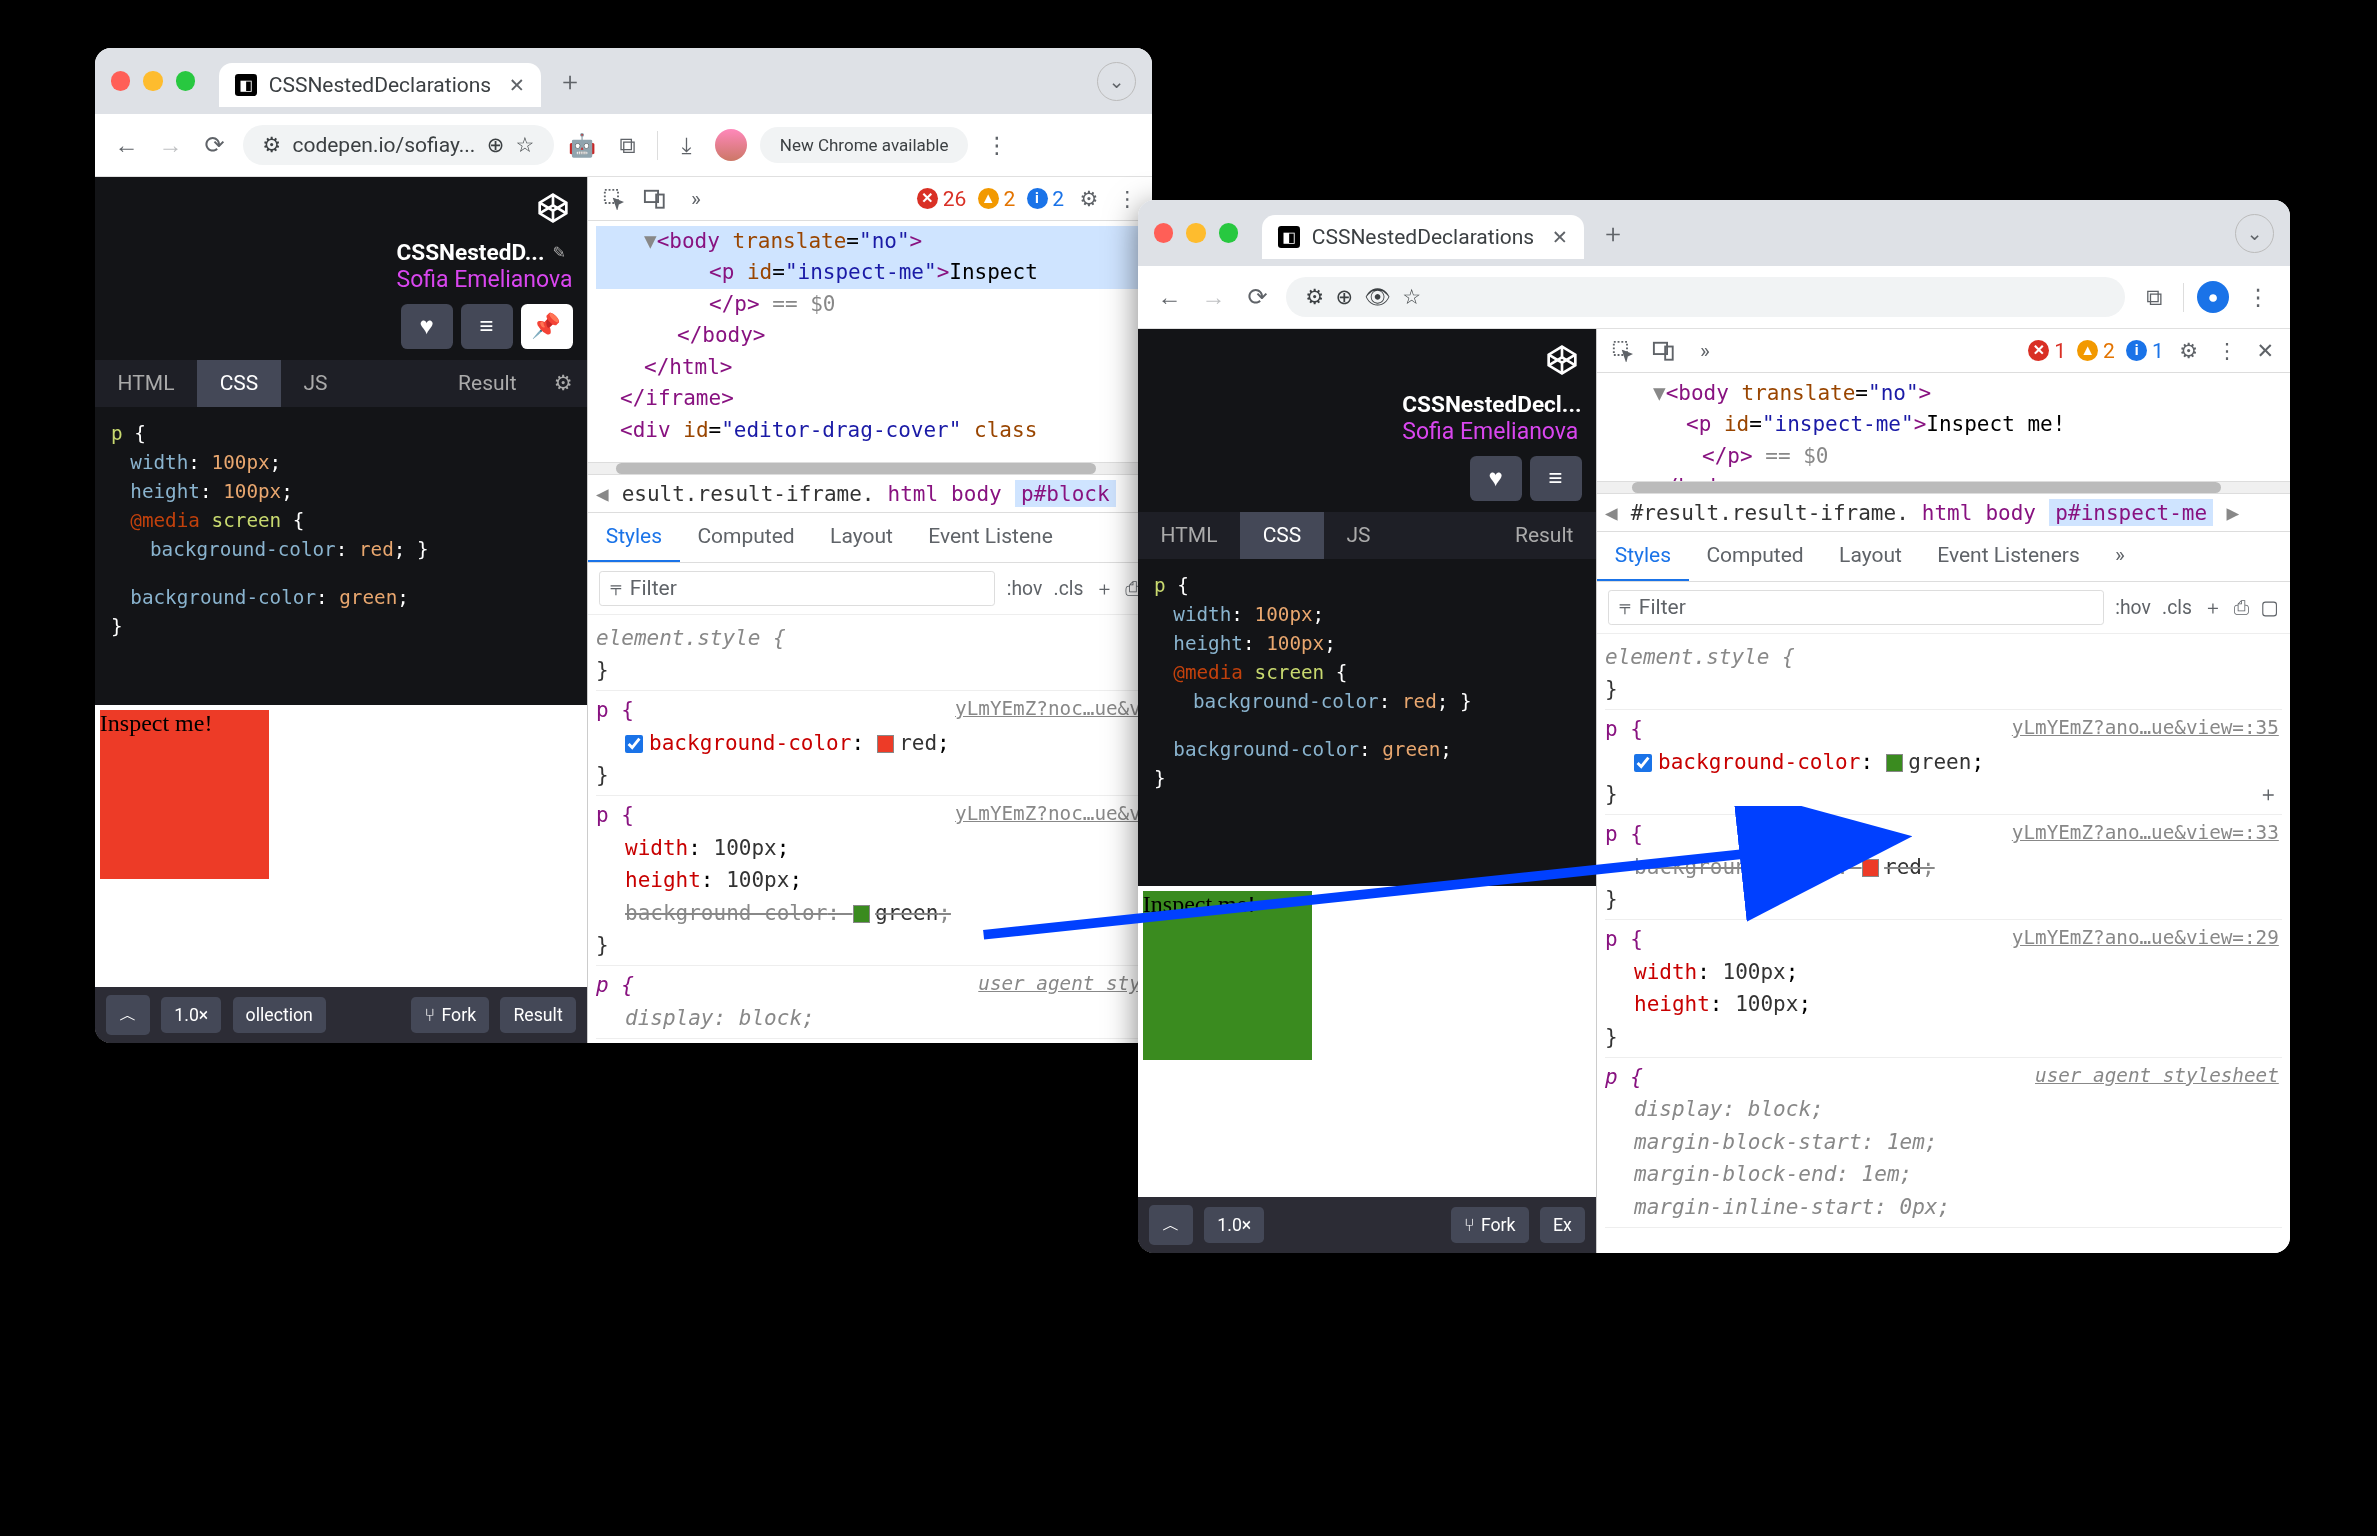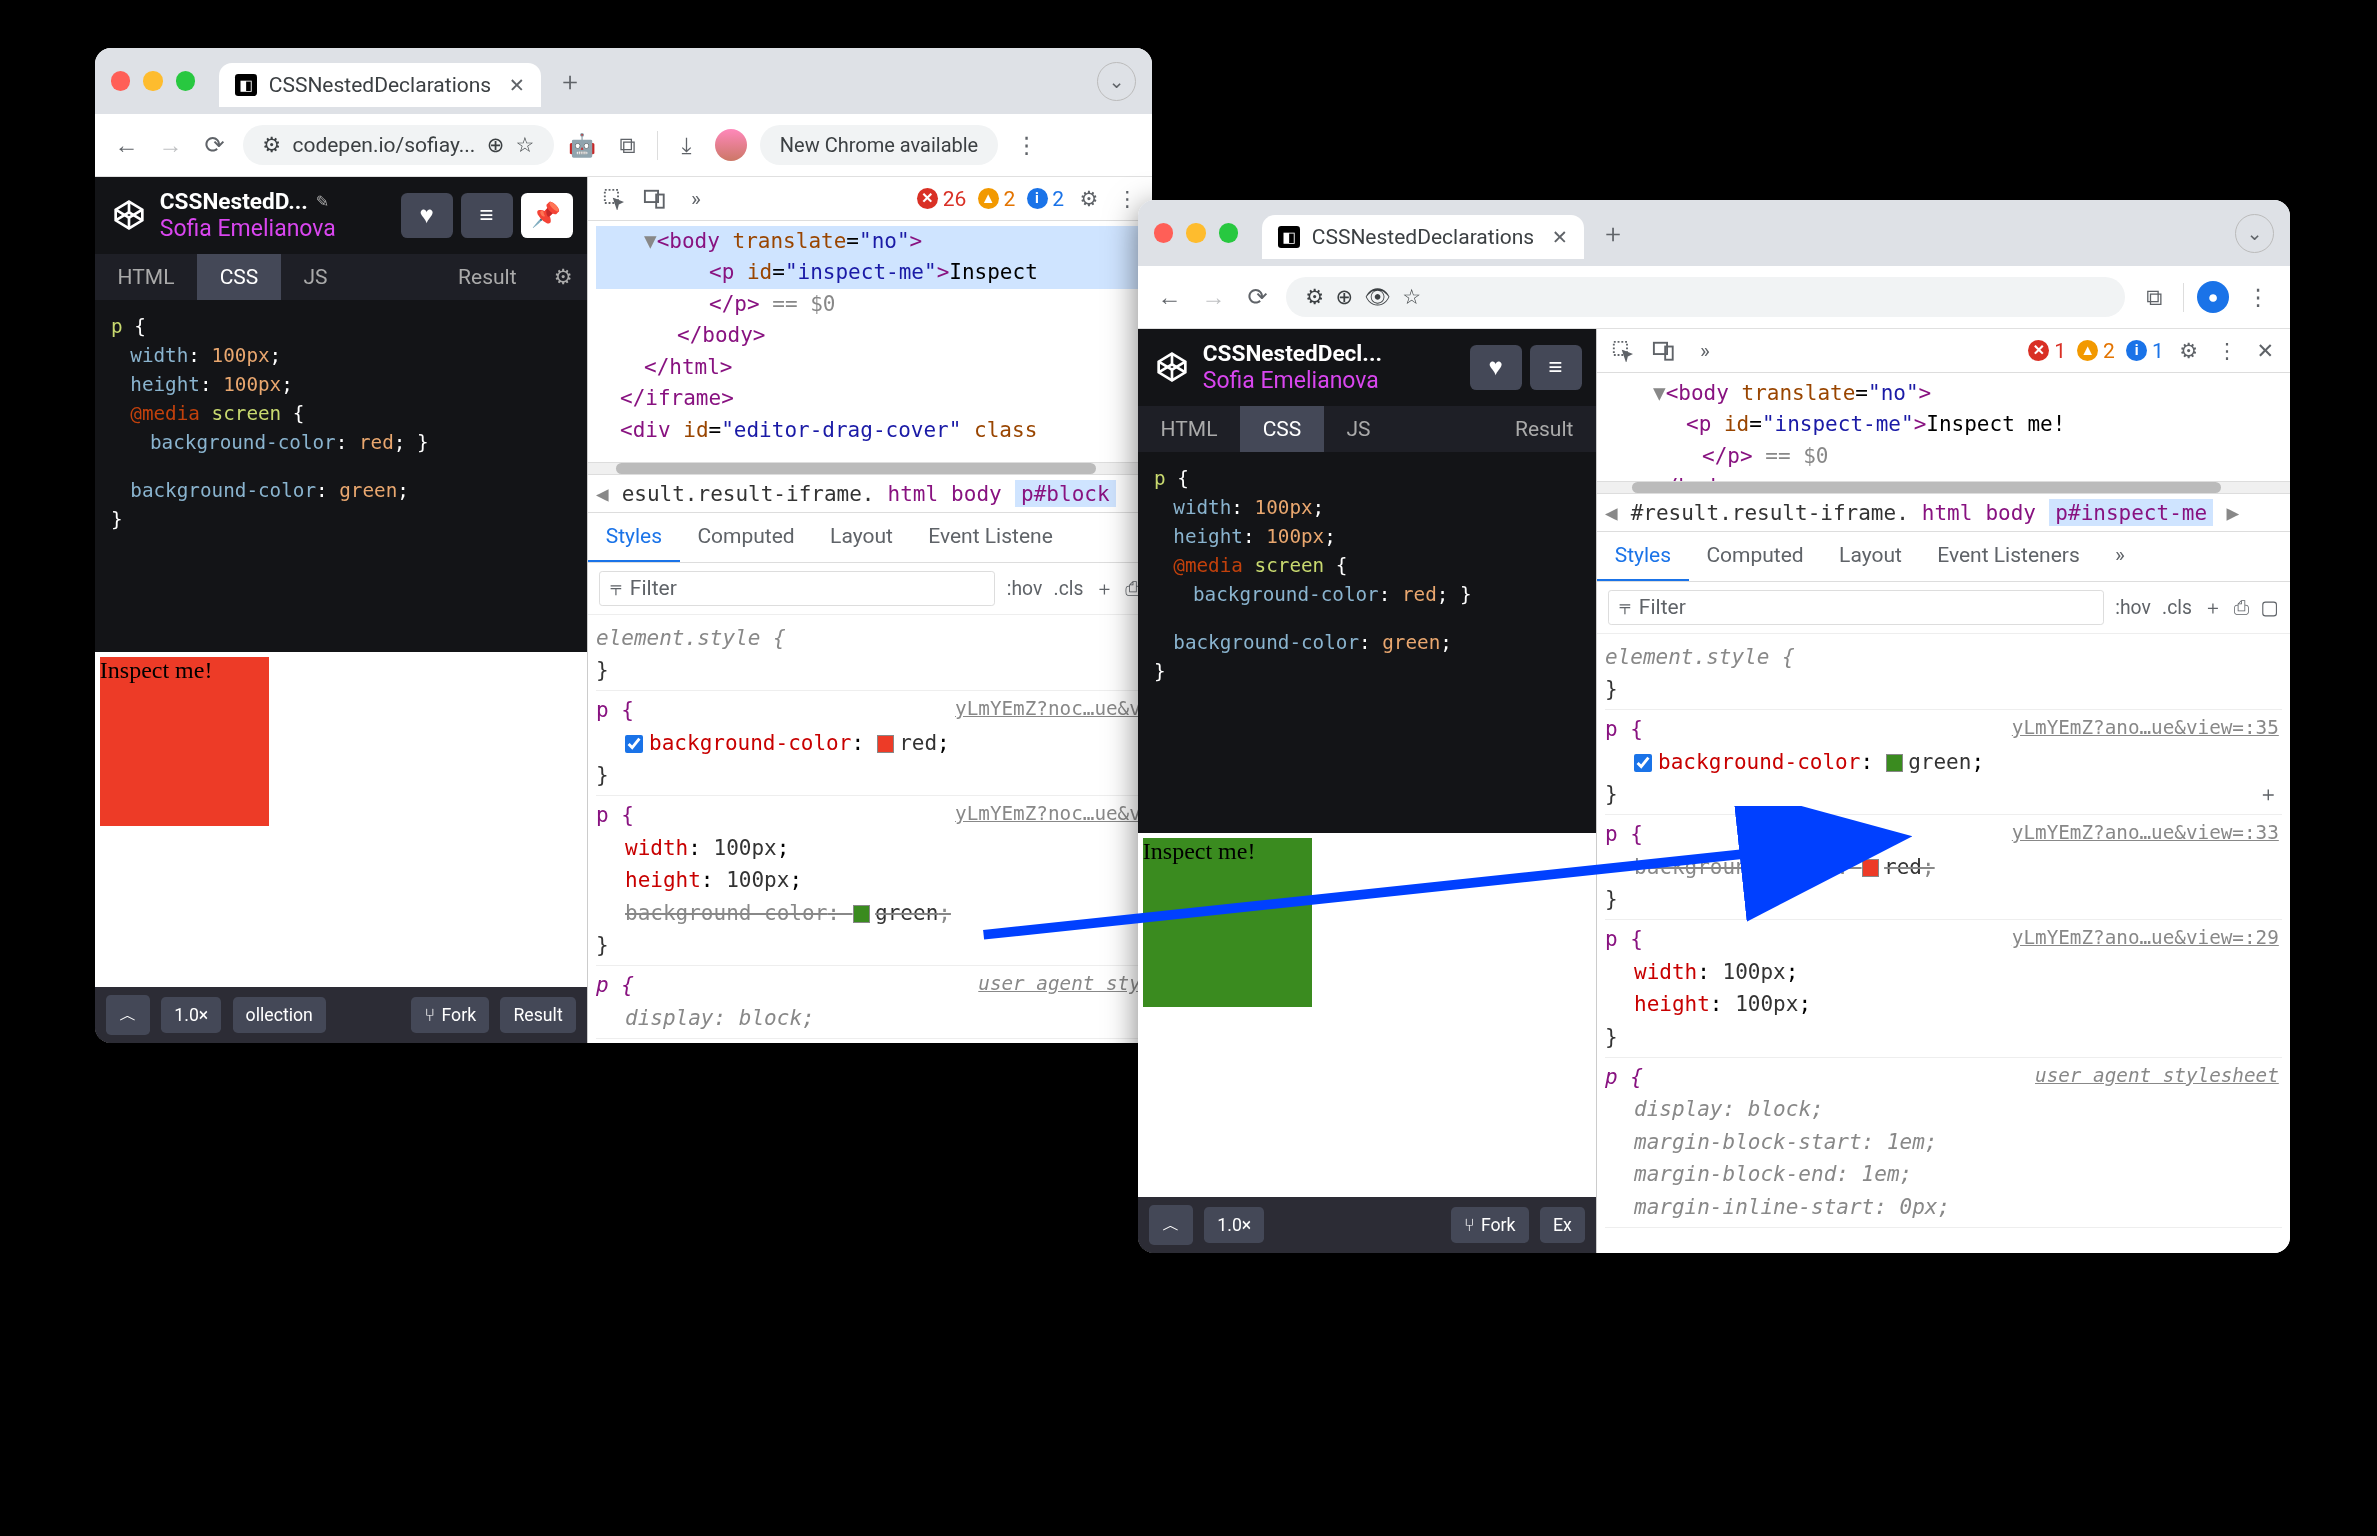--- a/index.html
+++ b/index.html
@@ -16,27 +16,27 @@
 .tab-icon { width: 22.6px; height: 22.6px; background: #000; border-radius: 3.2px; display: flex; align-items: center; justify-content: center; color: #fff; font-size: 14.5px; }
 .tab-close { color: #5f6368; font-size: 19.3px; margin-left: 6.4px; }
 .newtab { color: #5f6368; font-size: 26px; margin-left: 16px; }
 
 .urlbar { height: 63px; background: #fff; display: flex; align-items: center; padding: 0 16px; gap: 13px; border-bottom: 0.8px solid #e0e0e0; }
 .nav-icon { width: 31px; height: 31px; display: flex; align-items: center; justify-content: center; color: #5f6368; font-size: 24px; }
 .url-input { flex: 0 0 auto; background: #f1f3f4; border-radius: 32px; padding: 8px 19.3px; display: flex; align-items: center; gap: 11.3px; font-size: 21px; color: #3c4043; }
 .url-icons { display: flex; gap: 13px; align-items: center; }
 .icon-btn { width: 32px; height: 32px; display: flex; align-items: center; justify-content: center; color: #5f6368; font-size: 22.6px; border-radius: 50%; }
 .avatar { width: 32px; height: 32px; border-radius: 50%; background: linear-gradient(#f8b,#c76); }
-.update-btn { background: #f1f3f4; border-radius: 32px; padding: 8px 19.3px; font-size: 20px; color: #3c4043; }
+.update-btn { background: #f1f3f4; border-radius: 32px; padding: 8px 19.3px; font-size: 17px; color: #3c4043; }
 .collapse-btn { width: 39px; height: 39px; border: 0.8px solid #bbb; border-radius: 50%; display:flex;align-items:center;justify-content:center;color:#5f6368;font-size:19.3px; }
 
 .content { display: flex; height: calc(100% - 129px); }
 .codepen { background: #131417; width: 492px; display: flex; flex-direction: column; }
 .cp2 { width: 458px; }
-.cp-header { display: flex; align-items: center; gap: 11.3px; padding: 11.3px 14.5px; }
+.cp-header { display: flex; align-items: flex-end; gap: 11.3px; padding: 11.3px 14.5px; flex-direction: column; }
 .cp-logo { width: 39px; height: 39px; color: #fff; display:flex;align-items:center;justify-content:center; }
 .cp-title { flex: 1; color: #fff; }
 .cp-title-row { display: flex; align-items: center; gap: 8px; }
 .cp-pen-name { font-size: 22.6px; font-weight: 700; }
 .cp-pencil { color: #aaa; font-size: 16px; }
 .cp-author { font-size: 23px; color: #d946ef; }
 .cp-actions { display: flex; gap: 8px; }
 .cp-btn { background: #444857; width: 52px; height: 45px; border-radius: 6.4px; display: flex; align-items: center; justify-content: center; color: #fff; font-size: 24px; }
 
 .cp-tabs { display: flex; background: #1e1f26; }

